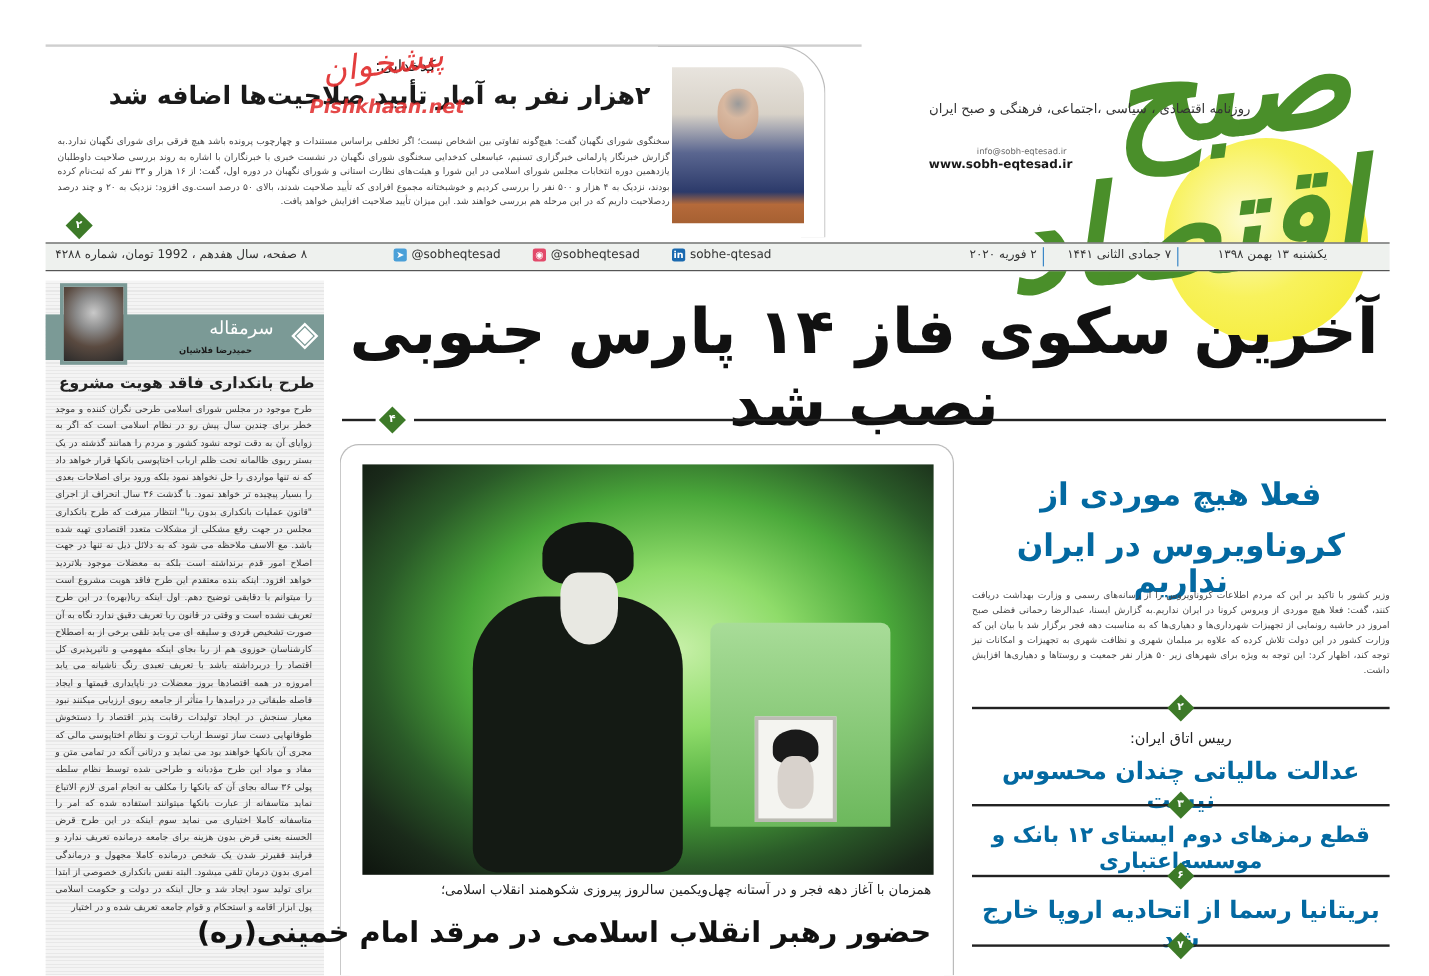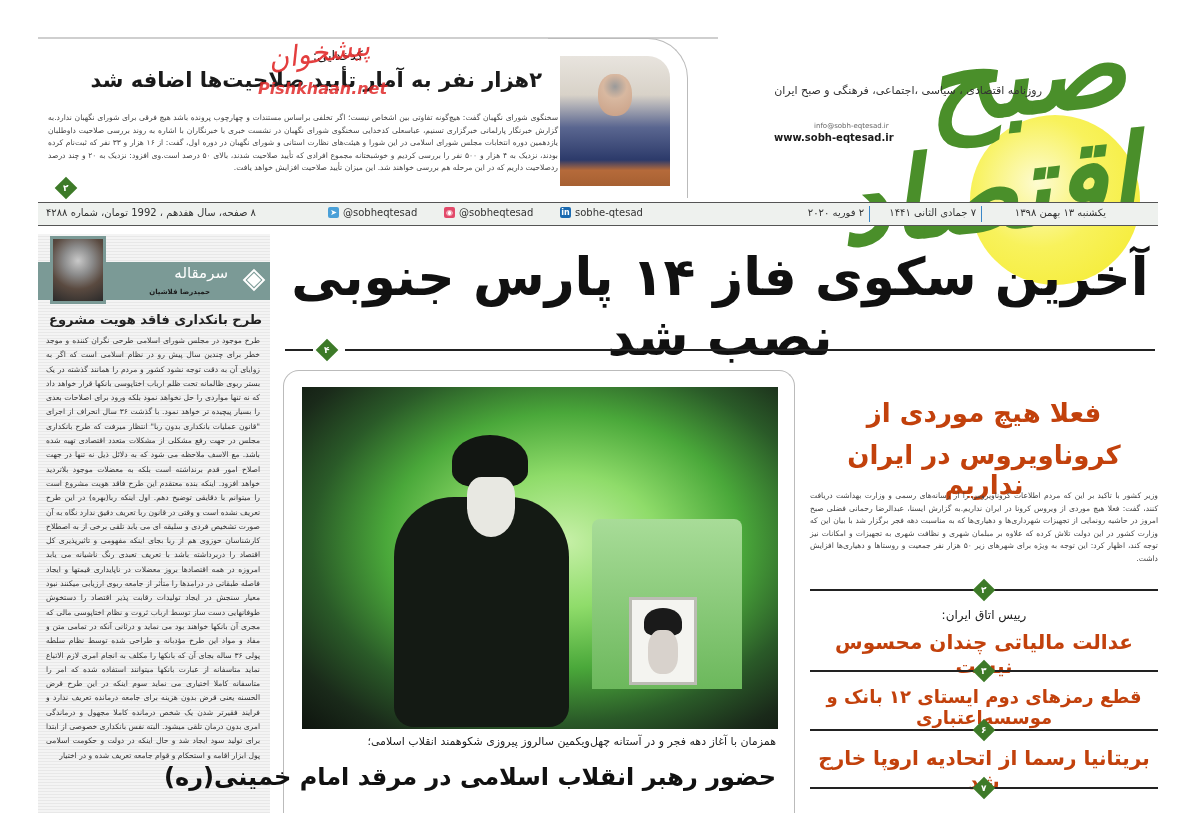--- a/index.html
+++ b/index.html
@@ -81,21 +81,21 @@
   .cloth { position: absolute; left: 290px; top: 132px; width: 150px; height: 170px; background: linear-gradient(180deg,#a8dc98,#6cb85c); border-radius: 8px 8px 0 0; }
   .portrait { position: absolute; left: 327px; top: 210px; width: 68px; height: 88px; background: #f4f4f0; border: 3px solid #bcbcb4; }
   .portrait .p-head { position: absolute; left: 12px; top: 8px; width: 38px; height: 28px; background: #1a1a1a; border-radius: 50% 50% 30% 30%; }
   .portrait .p-face { position: absolute; left: 16px; top: 30px; width: 30px; height: 44px; background: #d8d2cc; border-radius: 40%; }
   .photo-caption-kicker { position: absolute; right: 18px; top: 364px; font-size: 11px; color: #222; direction: rtl; white-space: nowrap; }
   .photo-caption-title { position: absolute; right: 18px; top: 392px; font-size: 24px; font-weight: bold; direction: rtl; white-space: nowrap; color: #111; }
 
   
   #news-col { position: absolute; left: 810px; top: 370px; width: 348px; height: 443px; }
   .n-kicker { position: absolute; right: 0; width: 348px; text-align: center; font-size: 12px; direction: rtl; color: #222; }
-  .n-title { position: absolute; right: 0; width: 348px; text-align: center; font-weight: bold; direction: rtl; color: #c2410c; }
+  .n-title { position: absolute; right: 0; width: 348px; text-align: center; font-weight: bold; direction: rtl; color: #0369a1; }
   .n-body { position: absolute; right: 0; width: 348px; font-size: 7.6px; line-height: 12.6px; color: #444; direction: rtl; text-align: justify; }
   .n-rule { position: absolute; left: 0; width: 348px; height: 16px; }
   .n-rule .line { position: absolute; top: 7px; left: 0; width: 348px; height: 1.5px; background: #222; }
   .n-rule .diamond { position: absolute; left: 166px; top: 0; }
 </style>
 </head>
 <body>
 
 <div id="top-rule"></div>
 

